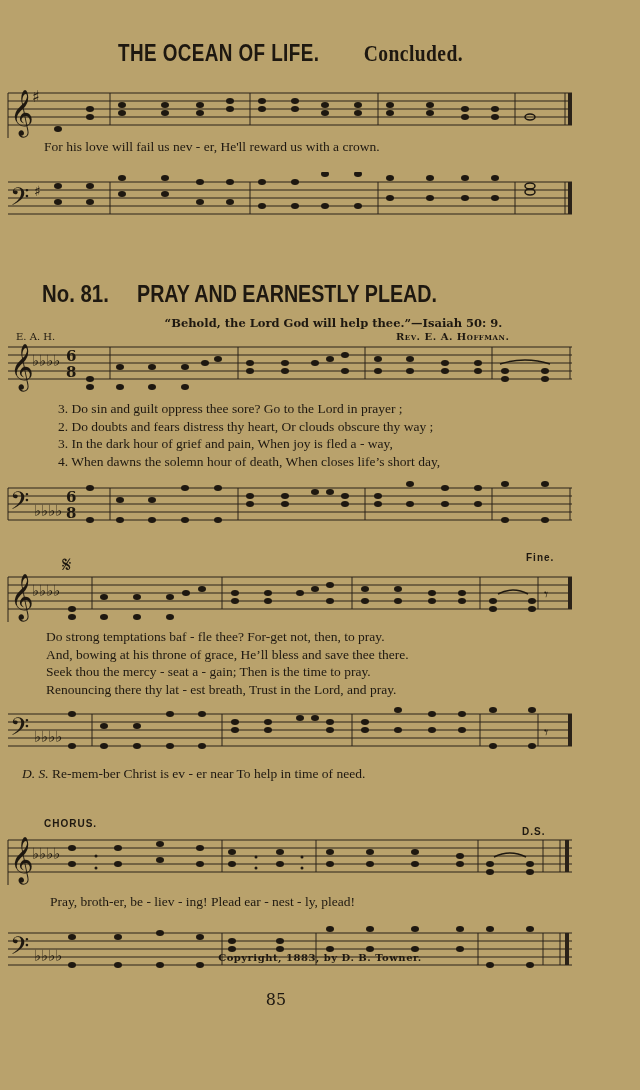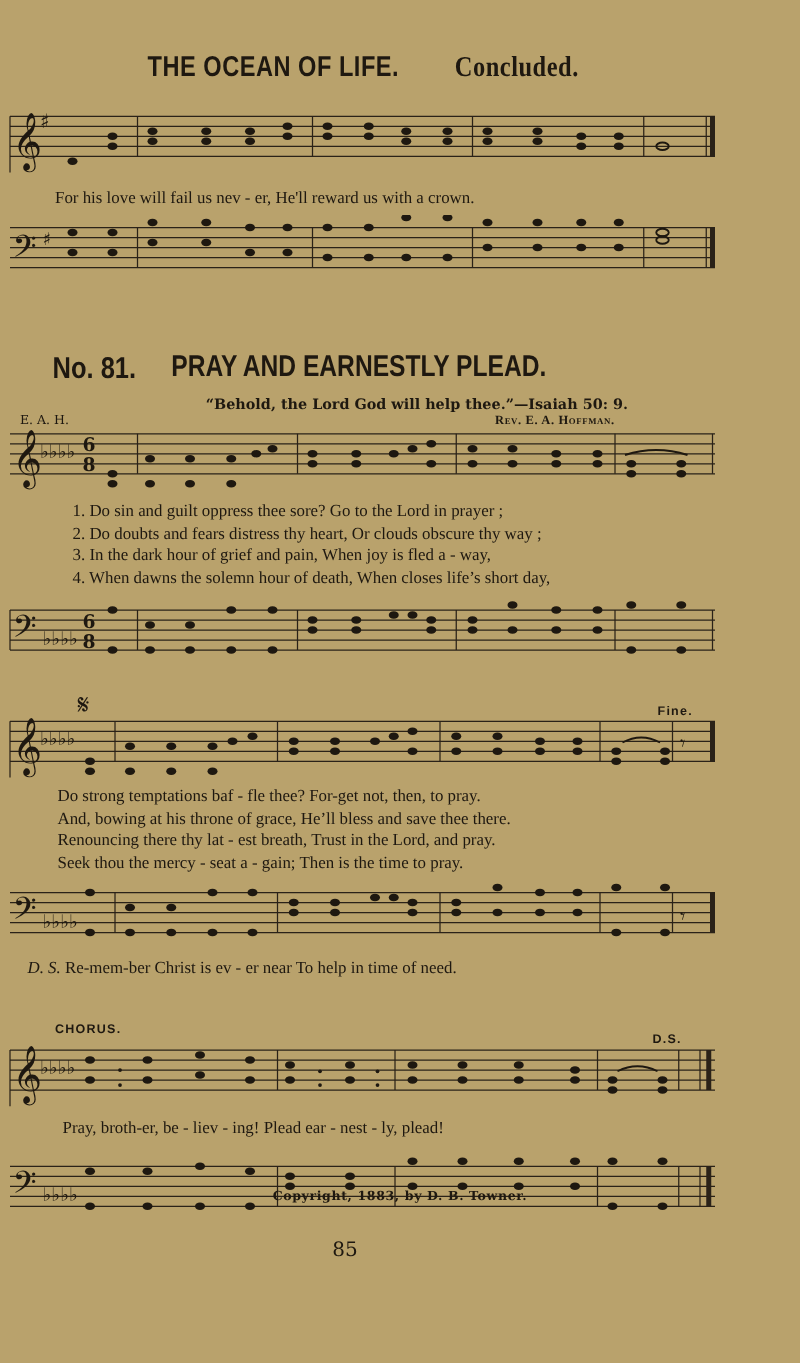--- a/index.html
+++ b/index.html
@@ -7,21 +7,21 @@
        font-family:"DejaVu Serif","Liberation Serif",serif;color:#1e1810;}
   .abs{position:absolute;}
   .title1{top:40px;left:0;width:568px;text-align:center;font-size:23px;letter-spacing:0.5px;}
   .title1 .caps{font-family:"Liberation Sans","DejaVu Sans",sans-serif;font-weight:bold;transform:scaleX(0.82);display:inline-block;}
   .title1 .conc{font-family:"Liberation Serif",serif;font-weight:bold;margin-left:6px;display:inline-block;transform:scaleX(0.85);}
   .hymn-title{top:280px;left:22px;width:600px;font-size:24px;margin-left:20px;}
   .hymn-num{font-family:"Liberation Sans",sans-serif;font-weight:bold;display:inline-block;transform:scaleX(0.85);transform-origin:left;}
   .hymn-name{font-family:"Liberation Sans",sans-serif;font-weight:bold;position:absolute;left:95px;top:0;display:inline-block;transform:scaleX(0.82);transform-origin:left;white-space:nowrap;}
   .epigraph{top:316px;left:0;width:640px;text-align:center;font-size:11.5px;font-weight:bold;padding-left:27px;box-sizing:border-box;}
   .author{top:331px;left:16px;font-size:10px;font-weight:normal;}
-  .composer{top:331px;left:396px;font-size:10px;font-weight:bold;font-variant:small-caps;letter-spacing:0.5px;font-family:Liberation Serif, serif;}
+  .composer{top:331px;left:396px;font-size:10px;font-weight:bold;font-variant:small-caps;letter-spacing:0.5px;}
   .lyric{font-size:13.5px;white-space:nowrap;font-family:"Liberation Serif",serif;}
   .verse{left:58px;font-size:13.5px;line-height:17.5px;white-space:nowrap;font-family:"Liberation Serif",serif;}
   .mark{font-family:"Liberation Sans",sans-serif;font-weight:bold;font-size:10px;letter-spacing:1px;}
   .copyright{top:952px;left:0;width:640px;text-align:center;font-size:10px;font-weight:bold;letter-spacing:0.5px;}
   .pagenum{top:990px;left:0;width:560px;text-align:center;font-size:16px;padding-right:8px;box-sizing:border-box;}
   svg.staff{position:absolute;left:0;}
 </style>
 </head>
 <body>
 
@@ -72,21 +72,21 @@
       <ellipse cx="430" cy="17" rx="4" ry="3"></ellipse>
       <ellipse cx="430" cy="25" rx="4" ry="3"></ellipse>
     <ellipse cx="465" cy="21" rx="4" ry="3"></ellipse>
       <ellipse cx="465" cy="29" rx="4" ry="3"></ellipse>
       <ellipse cx="495" cy="21" rx="4" ry="3"></ellipse>
       <ellipse cx="495" cy="29" rx="4" ry="3"></ellipse>
     <ellipse cx="530" cy="29" rx="5" ry="3" fill="none" stroke="#1e1810" stroke-width="1.5"></ellipse>
   </g>
 </svg>
 
-<div class="abs lyric" style="top:150px;left:44px">For his love will fail us nev - er, He'll reward  us with  a  crown.</div>
+<div class="abs lyric" style="top:139px;left:44px">For his love will fail us nev - er, He'll reward  us with  a  crown.</div>
 
 <svg class="staff" style="top:172px" width="640" height="50" viewBox="0 0 640 50">
   <g stroke="#2a2218" stroke-width="1">
     <line x1="8" y1="10" x2="572" y2="10"></line>
       <line x1="8" y1="18" x2="572" y2="18"></line>
       <line x1="8" y1="26" x2="572" y2="26"></line>
       <line x1="8" y1="34" x2="572" y2="34"></line>
       <line x1="8" y1="42" x2="572" y2="42"></line>
     <line x1="110" y1="10" x2="110" y2="42"></line>
       <line x1="250" y1="10" x2="250" y2="42"></line>
@@ -185,21 +185,21 @@
       <ellipse cx="478" cy="29" rx="4" ry="3"></ellipse>
     <ellipse cx="505" cy="29" rx="4" ry="3"></ellipse>
       <ellipse cx="505" cy="37" rx="4" ry="3"></ellipse>
       <ellipse cx="545" cy="29" rx="4" ry="3"></ellipse>
       <ellipse cx="545" cy="37" rx="4" ry="3"></ellipse>
   </g>
   <path d="M500 22 Q525 14 550 22" stroke="#1e1810" fill="none" stroke-width="1.5"></path>
 </svg>
 
 <div class="abs verse" style="top:400px">
-  <div>1.  Do  sin  and  guilt oppress  thee sore?  Go  to    the Lord  in    prayer ;</div>
+  <div>3.  Do  sin  and  guilt oppress  thee sore?  Go  to    the Lord  in    prayer ;</div>
   <div>2.  Do doubts and fears distress thy heart, Or clouds obscure thy way ;</div>
   <div>3.  In   the dark hour of  grief and pain,  When joy is fled a  -  way,</div>
   <div>4.  When dawns the solemn hour of death, When closes life’s short day,</div>
 </div>
 
 <svg class="staff" style="top:480px" width="640" height="50" viewBox="0 0 640 50">
   <g stroke="#2a2218" stroke-width="1">
     <line x1="8" y1="8" x2="572" y2="8"></line>
       <line x1="8" y1="16" x2="572" y2="16"></line>
       <line x1="8" y1="24" x2="572" y2="24"></line>
@@ -244,21 +244,21 @@
       <ellipse cx="478" cy="8" rx="4" ry="3"></ellipse>
       <ellipse cx="478" cy="24" rx="4" ry="3"></ellipse>
     <ellipse cx="505" cy="4" rx="4" ry="3"></ellipse>
       <ellipse cx="505" cy="40" rx="4" ry="3"></ellipse>
       <ellipse cx="545" cy="4" rx="4" ry="3"></ellipse>
       <ellipse cx="545" cy="40" rx="4" ry="3"></ellipse>
   </g>
 </svg>
 
 <div class="abs" style="top:552px;left:62px;font-size:22px">𝄋</div>
-<div class="abs mark" style="top:564px;left:526px">Fine.</div>
+<div class="abs mark" style="top:552px;left:526px">Fine.</div>
 <svg class="staff" style="top:572px" width="640" height="50" viewBox="0 0 640 50">
   <g stroke="#2a2218" stroke-width="1">
     <line x1="8" y1="5" x2="572" y2="5"></line>
       <line x1="8" y1="13" x2="572" y2="13"></line>
       <line x1="8" y1="21" x2="572" y2="21"></line>
       <line x1="8" y1="29" x2="572" y2="29"></line>
       <line x1="8" y1="37" x2="572" y2="37"></line>
     <line x1="8" y1="5" x2="8" y2="210"></line>
     <line x1="92" y1="5" x2="92" y2="37"></line>
       <line x1="222" y1="5" x2="222" y2="37"></line>
@@ -301,22 +301,22 @@
       <ellipse cx="532" cy="29" rx="4" ry="3"></ellipse>
       <ellipse cx="532" cy="37" rx="4" ry="3"></ellipse>
   </g>
   <path d="M498 22 Q513 14 528 22" stroke="#1e1810" fill="none" stroke-width="1.5"></path>
   <text x="544" y="28" font-size="16" fill="#1e1810">𝄾</text>
 </svg>
 
 <div class="abs verse" style="top:628px;left:46px">
   <div>Do strong temptations baf - fle thee?  For-get  not, then, to     pray.</div>
   <div>And, bowing  at his throne of grace, He’ll bless and save thee there.</div>
+  <div>Seek thou the mercy - seat  a - gain;  Then is the time  to     pray.</div>
   <div>Renouncing  there thy lat - est breath, Trust in the Lord, and pray.</div>
-  <div>Seek thou the mercy - seat  a - gain;  Then is the time  to     pray.</div>
 </div>
 
 <svg class="staff" style="top:706px" width="640" height="50" viewBox="0 0 640 50">
   <g stroke="#2a2218" stroke-width="1">
     <line x1="8" y1="8" x2="572" y2="8"></line>
       <line x1="8" y1="16" x2="572" y2="16"></line>
       <line x1="8" y1="24" x2="572" y2="24"></line>
       <line x1="8" y1="32" x2="572" y2="32"></line>
       <line x1="8" y1="40" x2="572" y2="40"></line>
     <line x1="92" y1="8" x2="92" y2="40"></line>

